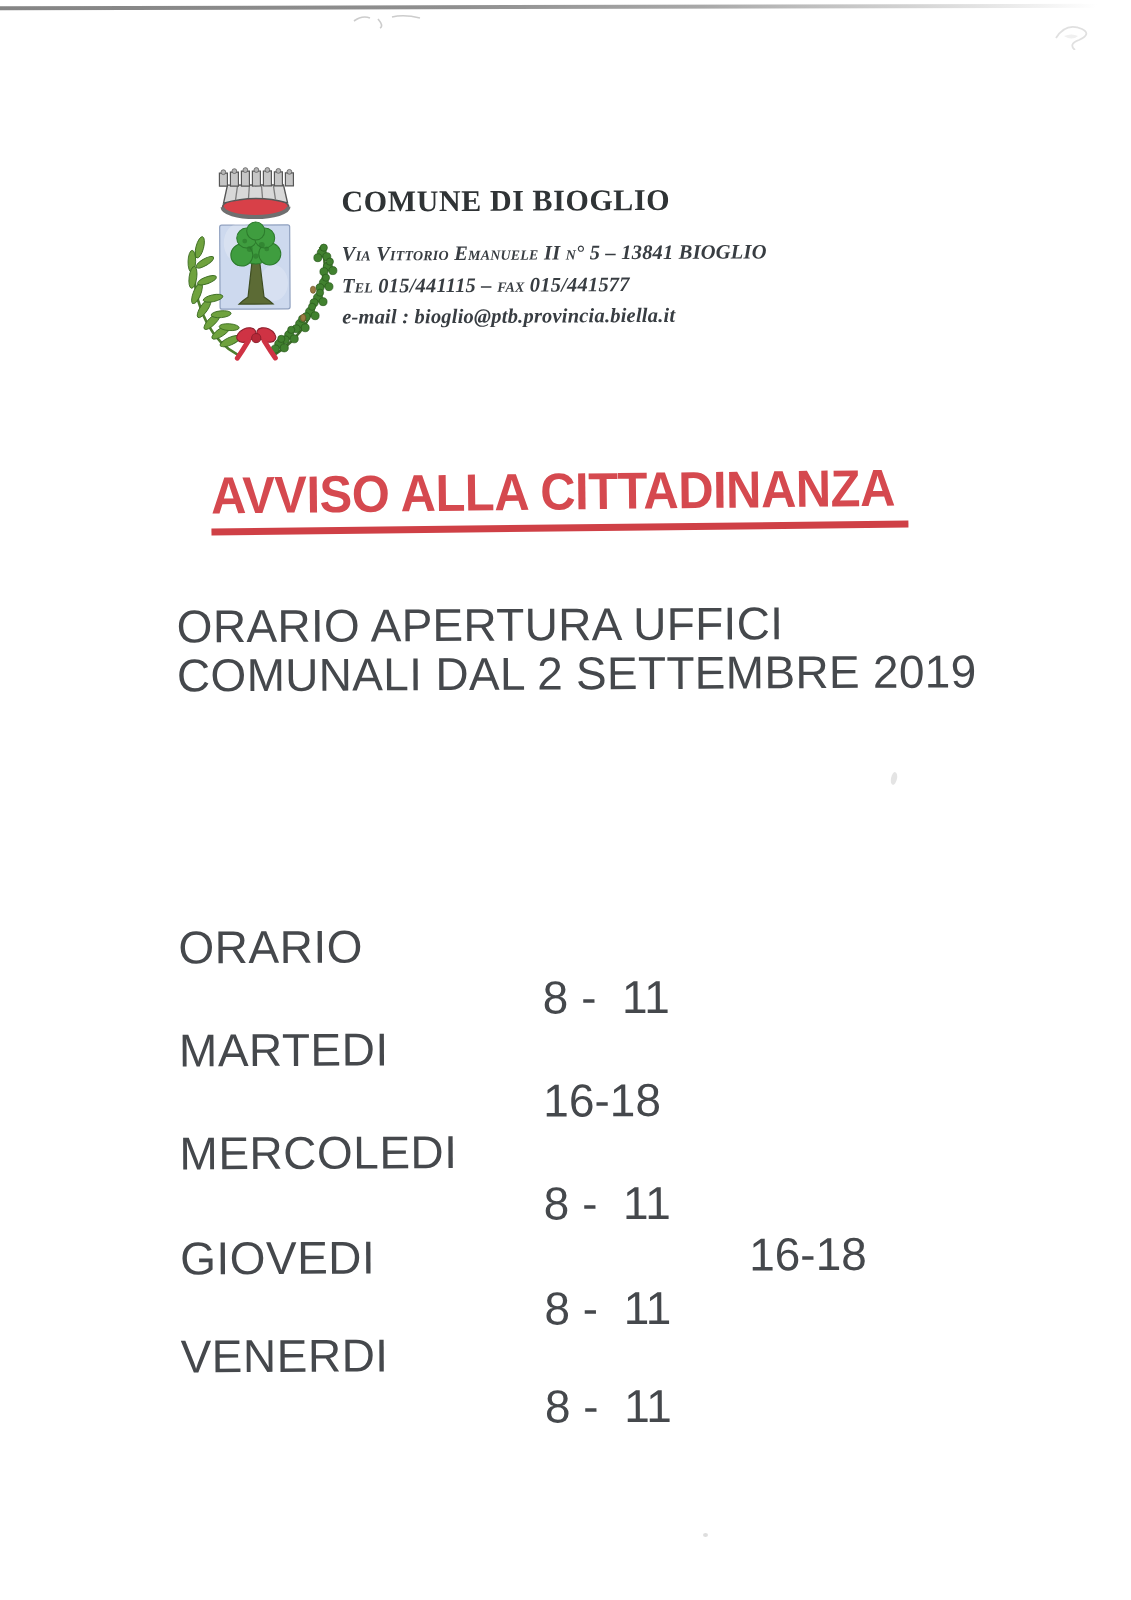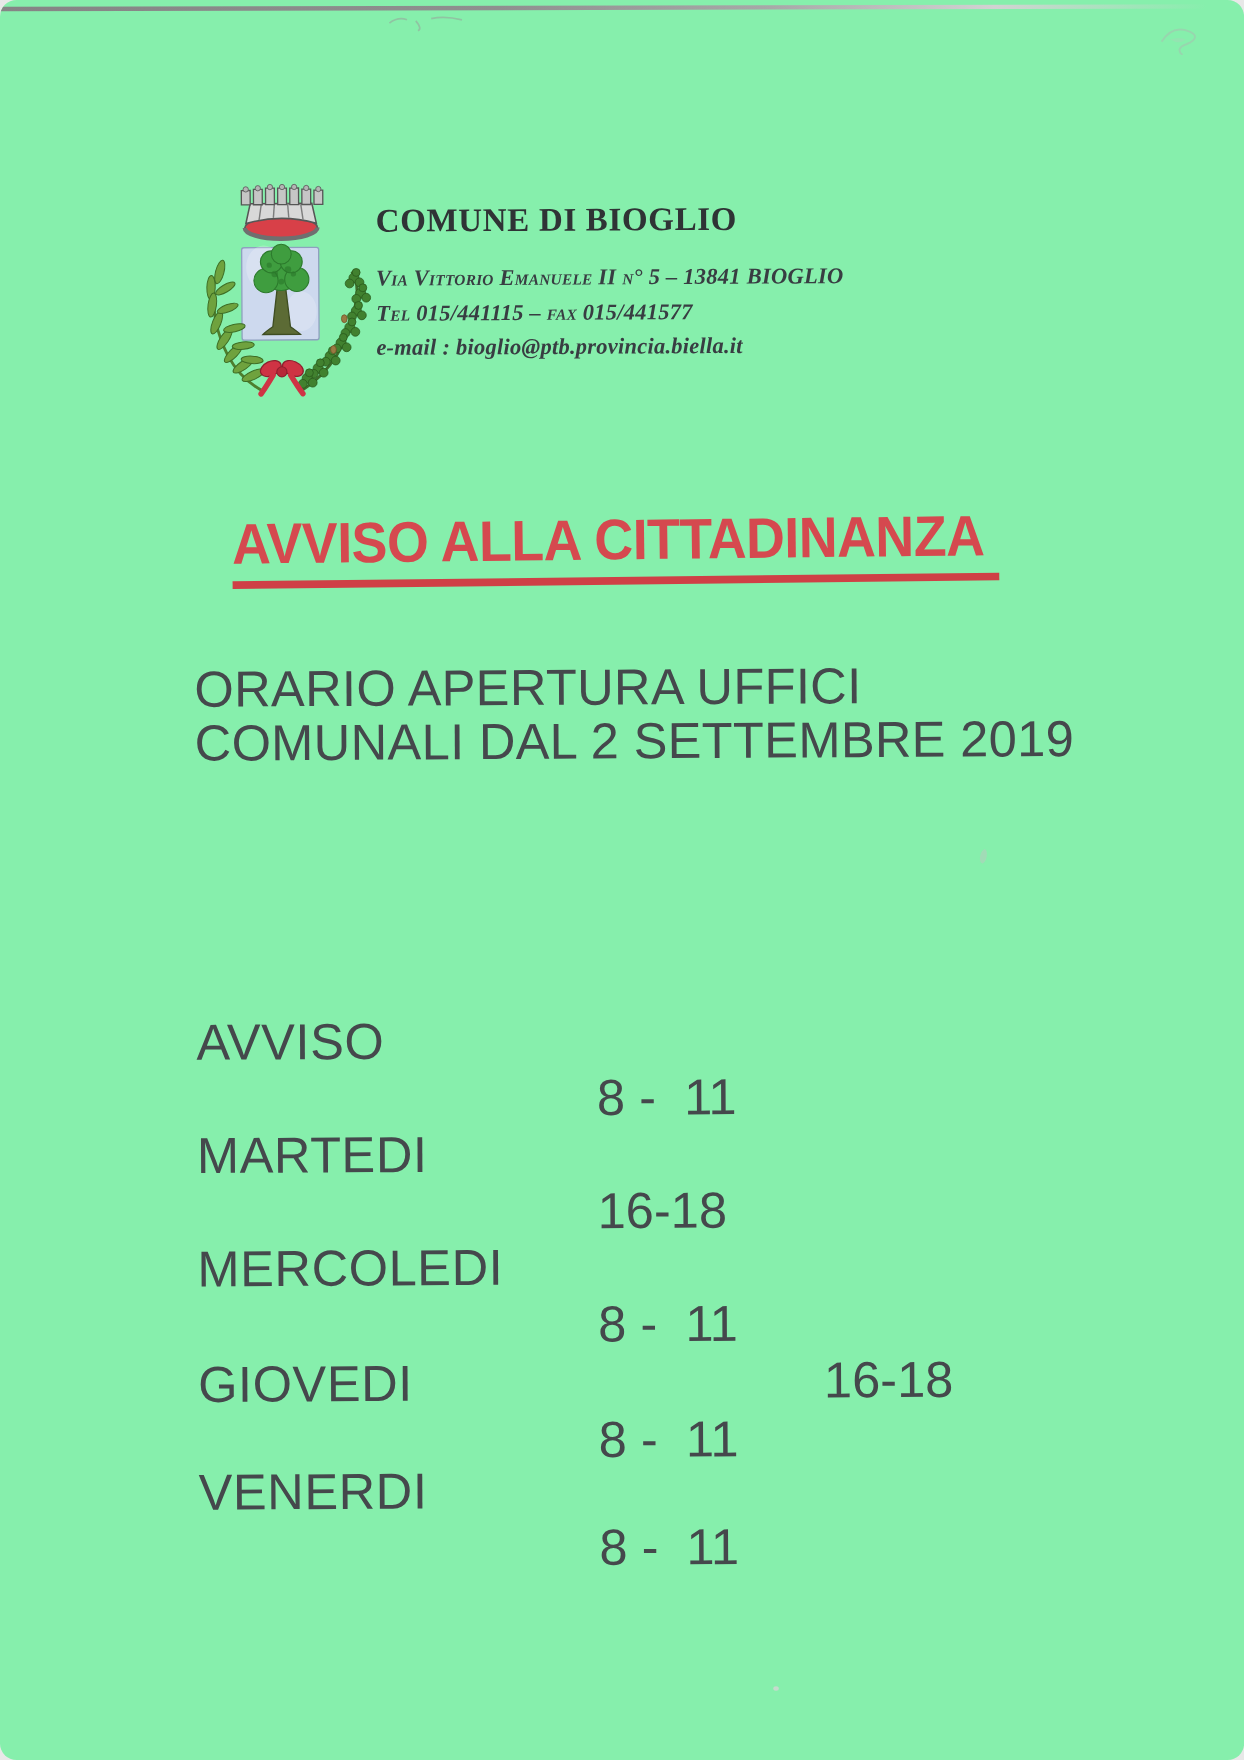--- a/index.html
+++ b/index.html
@@ -6,24 +6,23 @@
     --title-red:#d5494f;
     --underline-red:#cf4046;
     --header-text:#2f3335;
     --body-text:#45484c;
   }
   html,body{margin:0;padding:0;background:#e8e8e8;}
   .page{
     position:relative;
     width:1131px;height:1600px;
     margin:0 auto;
-    background:#86efac;
+    background:#ffffff;
     overflow:hidden;
     font-family:"Liberation Sans",sans-serif;
-    border-radius:15px;
   }
   
   .scan-line{
     position:absolute;left:0;top:5px;width:1131px;height:4px;
     background:linear-gradient(to right,#858585 0%,#8f8f8f 40%,#a8a8a8 62%,#d2d2d2 80%,rgba(210,210,210,0) 97%);
     transform:rotate(-0.12deg);
   }
   .smudge{position:absolute;}
   .smudge-a{left:352px;top:10px;opacity:.5;}
   .smudge-b{left:1050px;top:16px;opacity:.4;}
@@ -247,21 +246,21 @@
       <div class="title-underline"></div>
     </div>
 
     <div class="subtitle">
       <div>ORARIO APERTURA UFFICI</div>
       <div>COMUNALI DAL 2 SETTEMBRE 2019</div>
     </div>
 
     <div class="schedule">
       <div class="sched-row row-0">
-        <span class="day">AVVISO</span>
+        <span class="day">ORARIO</span>
         <span class="t1">8 -  11</span>
         <span class="t2"></span>
       </div>
       <div class="sched-row row-1">
         <span class="day">MARTEDI</span>
         <span class="t1">16-18</span>
         <span class="t2"></span>
       </div>
       <div class="sched-row row-2">
         <span class="day">MERCOLEDI</span>

